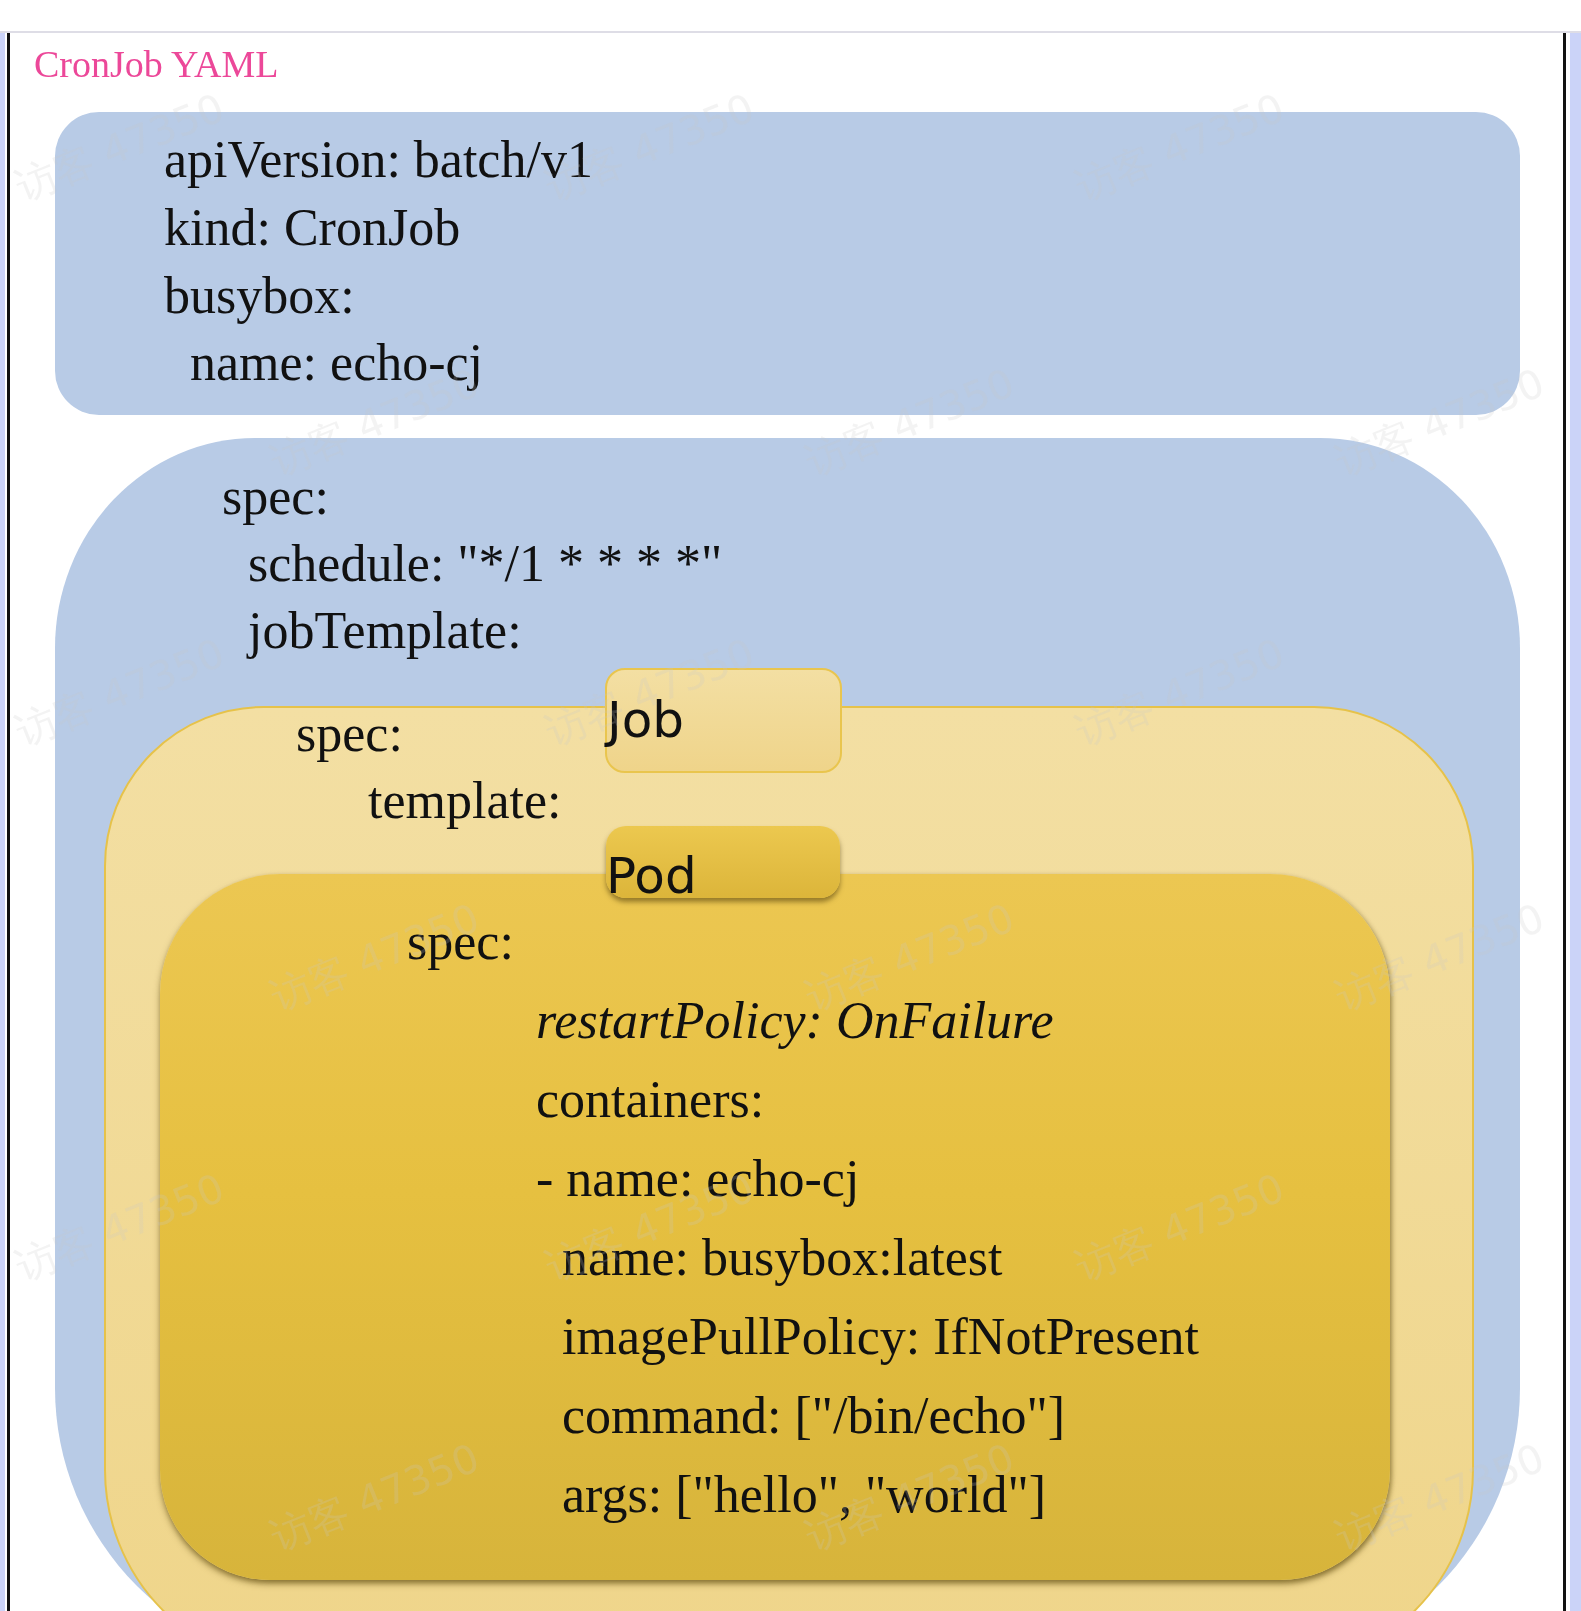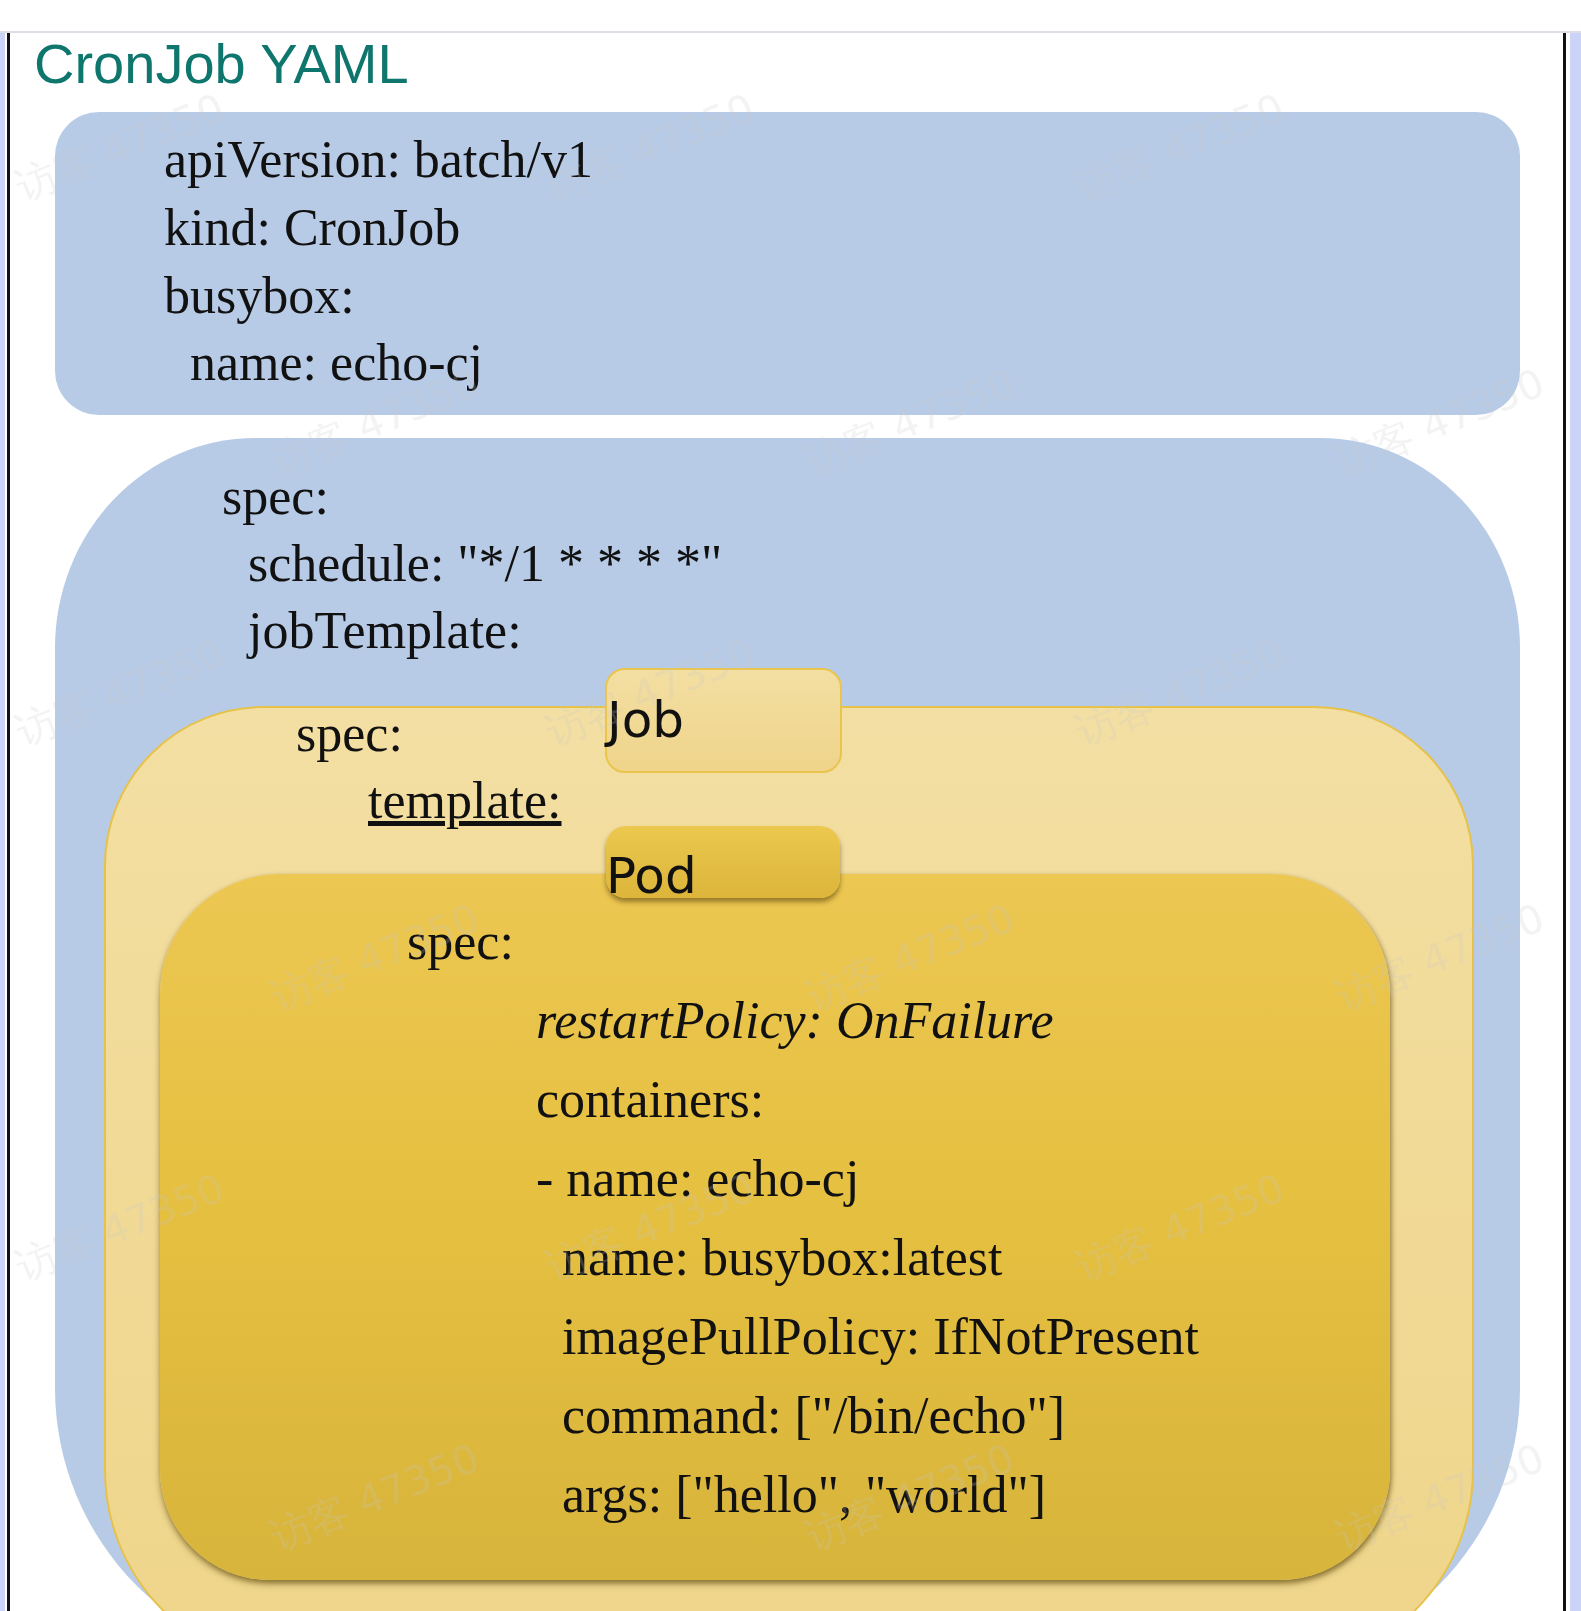--- a/index.html
+++ b/index.html
@@ -11,21 +11,21 @@
       position: absolute; left: 0; top: 0; width: 1581px; height: 31px;
       background: #ffffff; border-bottom: 2px solid #dedde6;
     }
     .left-edge { position: absolute; left: 0; top: 33px; width: 5px; height: 1578px; background: #cbd3f8; }
     .left-line { position: absolute; left: 7px; top: 33px; width: 3px; height: 1578px; background: #111; }
     .right-line { position: absolute; left: 1563px; top: 33px; width: 3px; height: 1578px; background: #111; }
     .right-edge { position: absolute; left: 1570px; top: 33px; width: 11px; height: 1578px; background: #cbd3f8; }
 
     .title {
       position: absolute; left: 34px; top: 32px;
-      font-family: Liberation Sans, sans-serif; font-size: 56px; color: #0f766e;
+      font-family: Liberation Serif, serif; font-size: 38px; color: #ec4899;
       letter-spacing: 0px; line-height: 64px;
     }
 
     .box { position: absolute; }
     .box-meta {
       left: 55px; top: 112px; width: 1465px; height: 303px;
       background: #b8cbe6; border-radius: 44px;
     }
     .box-cronspec {
       left: 55px; top: 438px; width: 1465px; height: 1230px;
@@ -96,21 +96,21 @@
 <div class="yaml">
   <span class="ln" style="left:180px; top:463px;">spec:</span>
   <span class="ln" style="left:180px; top:530px;">  schedule: "*/1 * * * *"</span>
   <span class="ln" style="left:180px; top:597px;">  jobTemplate:</span>
 </div>
 
 <div class="box box-jobspec"></div>
 <div class="tag tag-job">Job</div>
 <div class="yaml">
   <span class="ln" style="left:254px; top:700px;">spec:</span>
-  <span class="ln" style="left:326px; top:767px;text-decoration:underline;">template:</span>
+  <span class="ln" style="left:326px; top:767px;">template:</span>
 </div>
 
 <div class="box box-podspec"></div>
 <div class="tag tag-pod">Pod</div>
 <div class="yaml">
   <span class="ln" style="left:365px; top:908px;">spec:</span>
   <span class="ln" style="left:494px; top:987px;font-style:italic;">restartPolicy: OnFailure</span>
   <span class="ln" style="left:494px; top:1066px;">containers:</span>
   <span class="ln" style="left:494px; top:1145px;">- name: echo-cj</span>
   <span class="ln" style="left:494px; top:1224px;">  name: busybox:latest</span>

